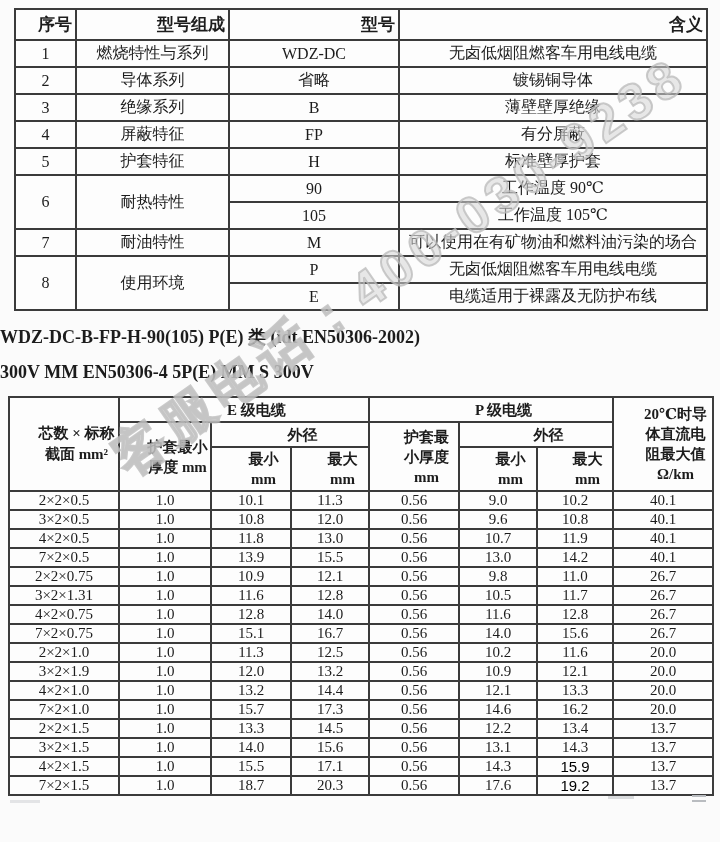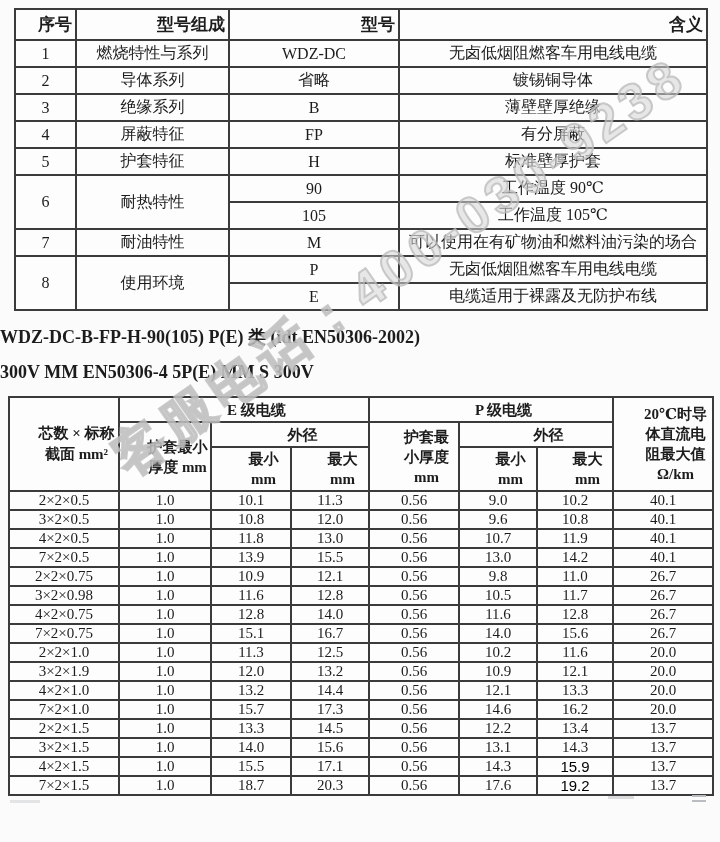--- a/index.html
+++ b/index.html
@@ -208,21 +208,21 @@
         <td>2×2×0.75</td>
         <td>1.0</td>
         <td>10.9</td>
         <td>12.1</td>
         <td>0.56</td>
         <td>9.8</td>
         <td>11.0</td>
         <td>26.7</td>
       </tr>
       <tr>
-        <td>3×2×0.98</td>
+        <td>3×2×1.31</td>
         <td>1.0</td>
         <td>11.6</td>
         <td>12.8</td>
         <td>0.56</td>
         <td>10.5</td>
         <td>11.7</td>
         <td>26.7</td>
       </tr>
       <tr>
         <td>4×2×0.75</td>

